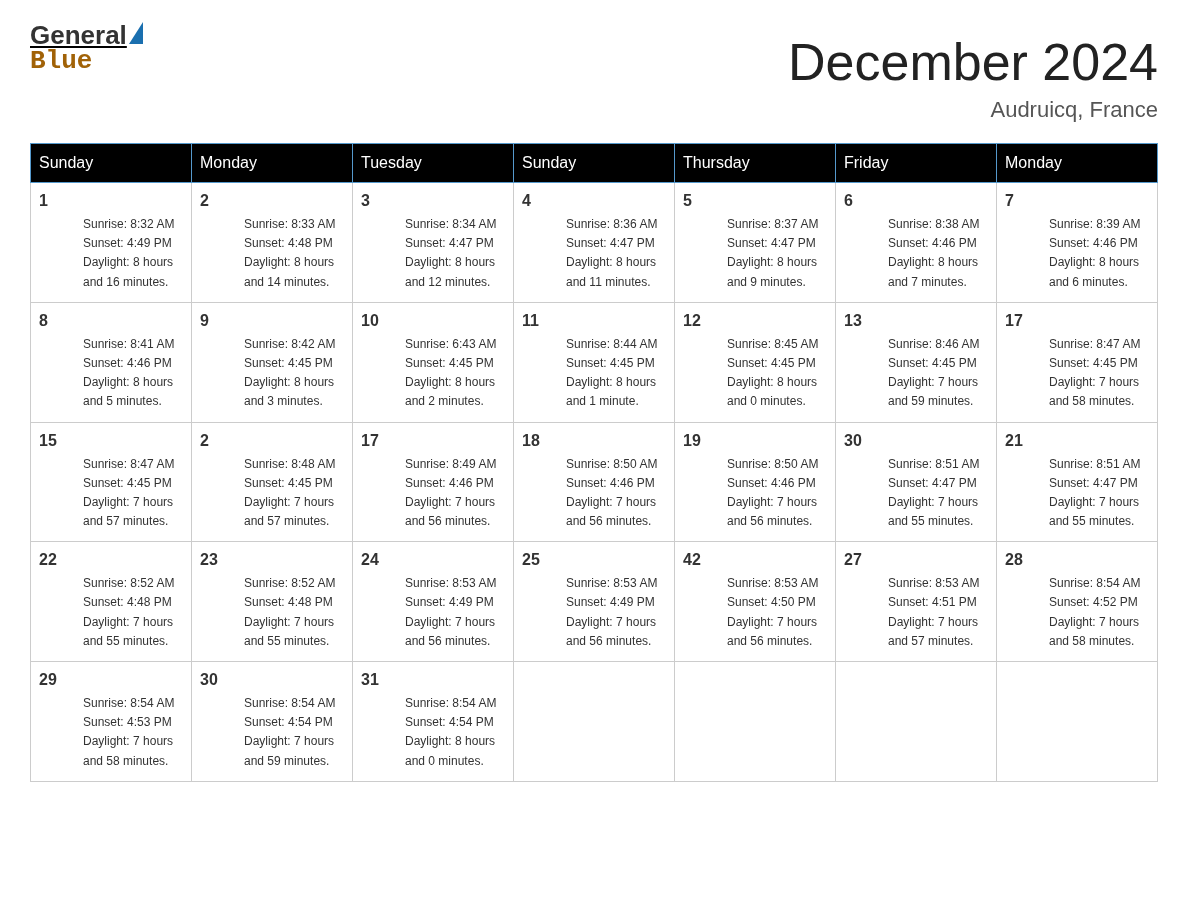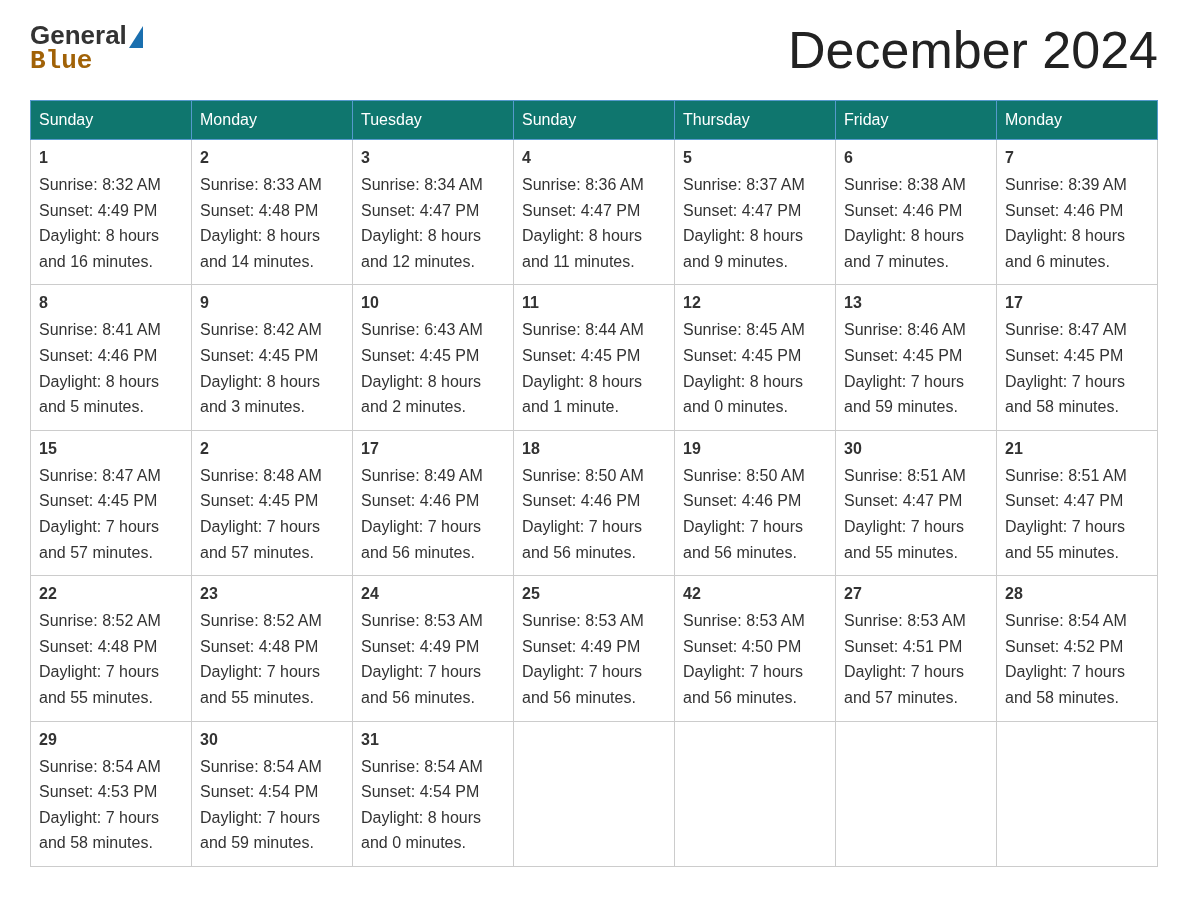--- a/index.html
+++ b/index.html
@@ -16,21 +16,22 @@
       align-items: flex-start;
       margin-bottom: 20px;
     }
     .logo {
       display: flex;
       flex-direction: column;
       align-items: flex-start;
     }
     .logo-top {
       display: flex;
-      align-items: center;
+      align-items: flex-start;
+      text-decoration: underline;
     }
     .logo-general {
       font-size: 26px;
       font-weight: bold;
       color: #333;
     }
     .logo-triangle {
       width: 0;
       height: 0;
       border-left: 14px solid transparent;
@@ -41,38 +42,39 @@
     }
     .logo-bottom {
       font-size: 26px;
       font-weight: bold;
       color: #a16207;
       margin-top: -5px;
       font-family: Liberation Mono, monospace;
     }
     .title-section {
       text-align: right;
+      margin-top: 12px;
     }
     .month-title {
       font-size: 52px;
       font-weight: normal;
       color: #222;
     }
     .location-title {
       font-size: 22px;
       color: #555;
       margin-top: 5px;
     }
     .calendar {
       width: 100%;
       border-collapse: collapse;
       border: 1px solid #aaa;
     }
     .calendar th {
-      background-color: #0f766e;
+      background-color: #000000;
       color: white;
       font-size: 16px;
       font-weight: normal;
       padding: 10px 8px;
       text-align: left;
       border: 1px solid #5599cc;
     }
     .calendar td {
       width: 14.28%;
       vertical-align: top;
@@ -82,22 +84,23 @@
       color: #333;
       line-height: 1.5;
     }
     .day-number {
       font-size: 16px;
       font-weight: bold;
       display: block;
       margin-bottom: 2px;
     }
     .day-info {
-      font-size: 16px;
+      font-size: 12px;
       line-height: 1.6;
+      margin-left: 44px;
     }
     .calendar tr td {
       background: #fff;
     }
     .empty-cell {
       background: #fff;
     }
   </style>
 </head>
 <body>
@@ -105,20 +108,21 @@
 <div class="header">
   <div class="logo">
     <div class="logo-top">
       <span class="logo-general">General</span>
       <div class="logo-triangle"></div>
     </div>
     <span class="logo-bottom">Blue</span>
   </div>
   <div class="title-section">
     <div class="month-title">December 2024</div>
+    <div class="location-title">Audruicq, France</div>
   </div>
 </div>
 
 <table class="calendar">
   <thead>
     <tr>
       <th>Sunday</th>
       <th>Monday</th>
       <th>Tuesday</th>
       <th>Sunday</th>

